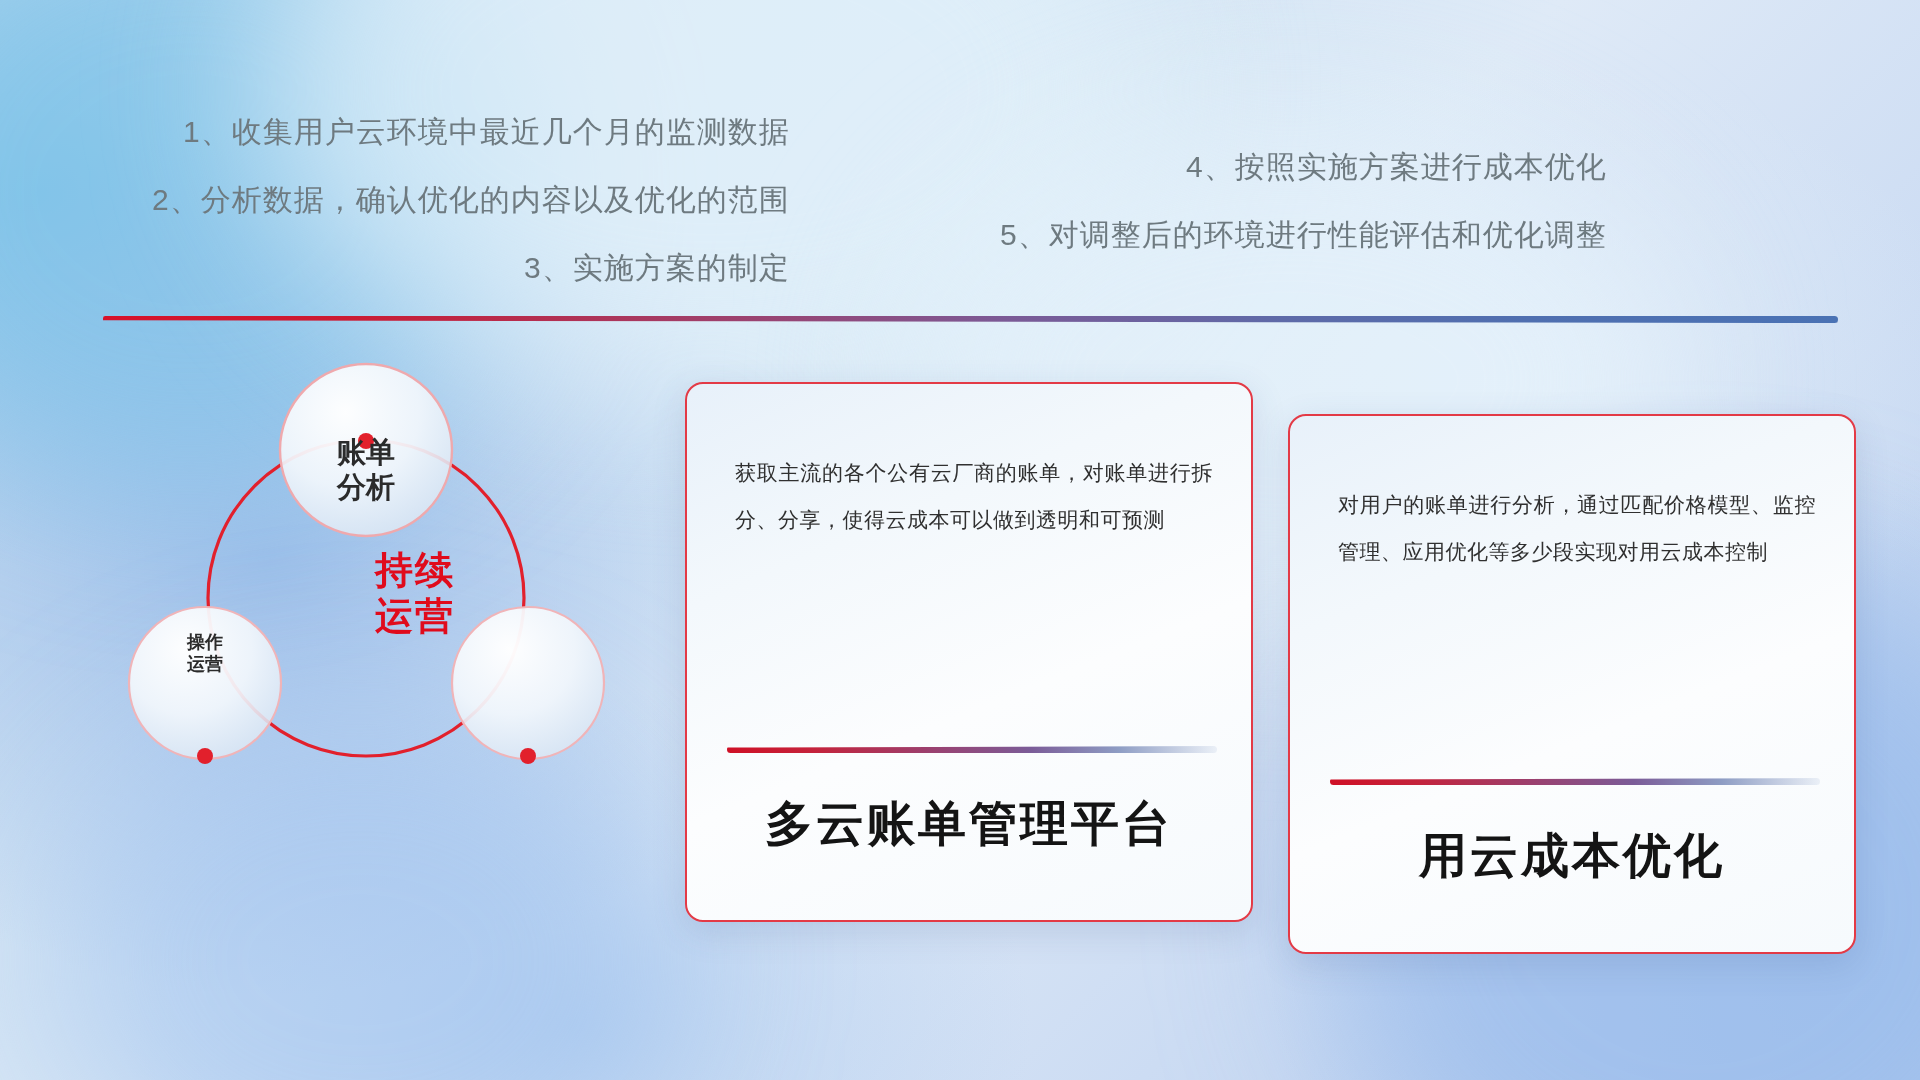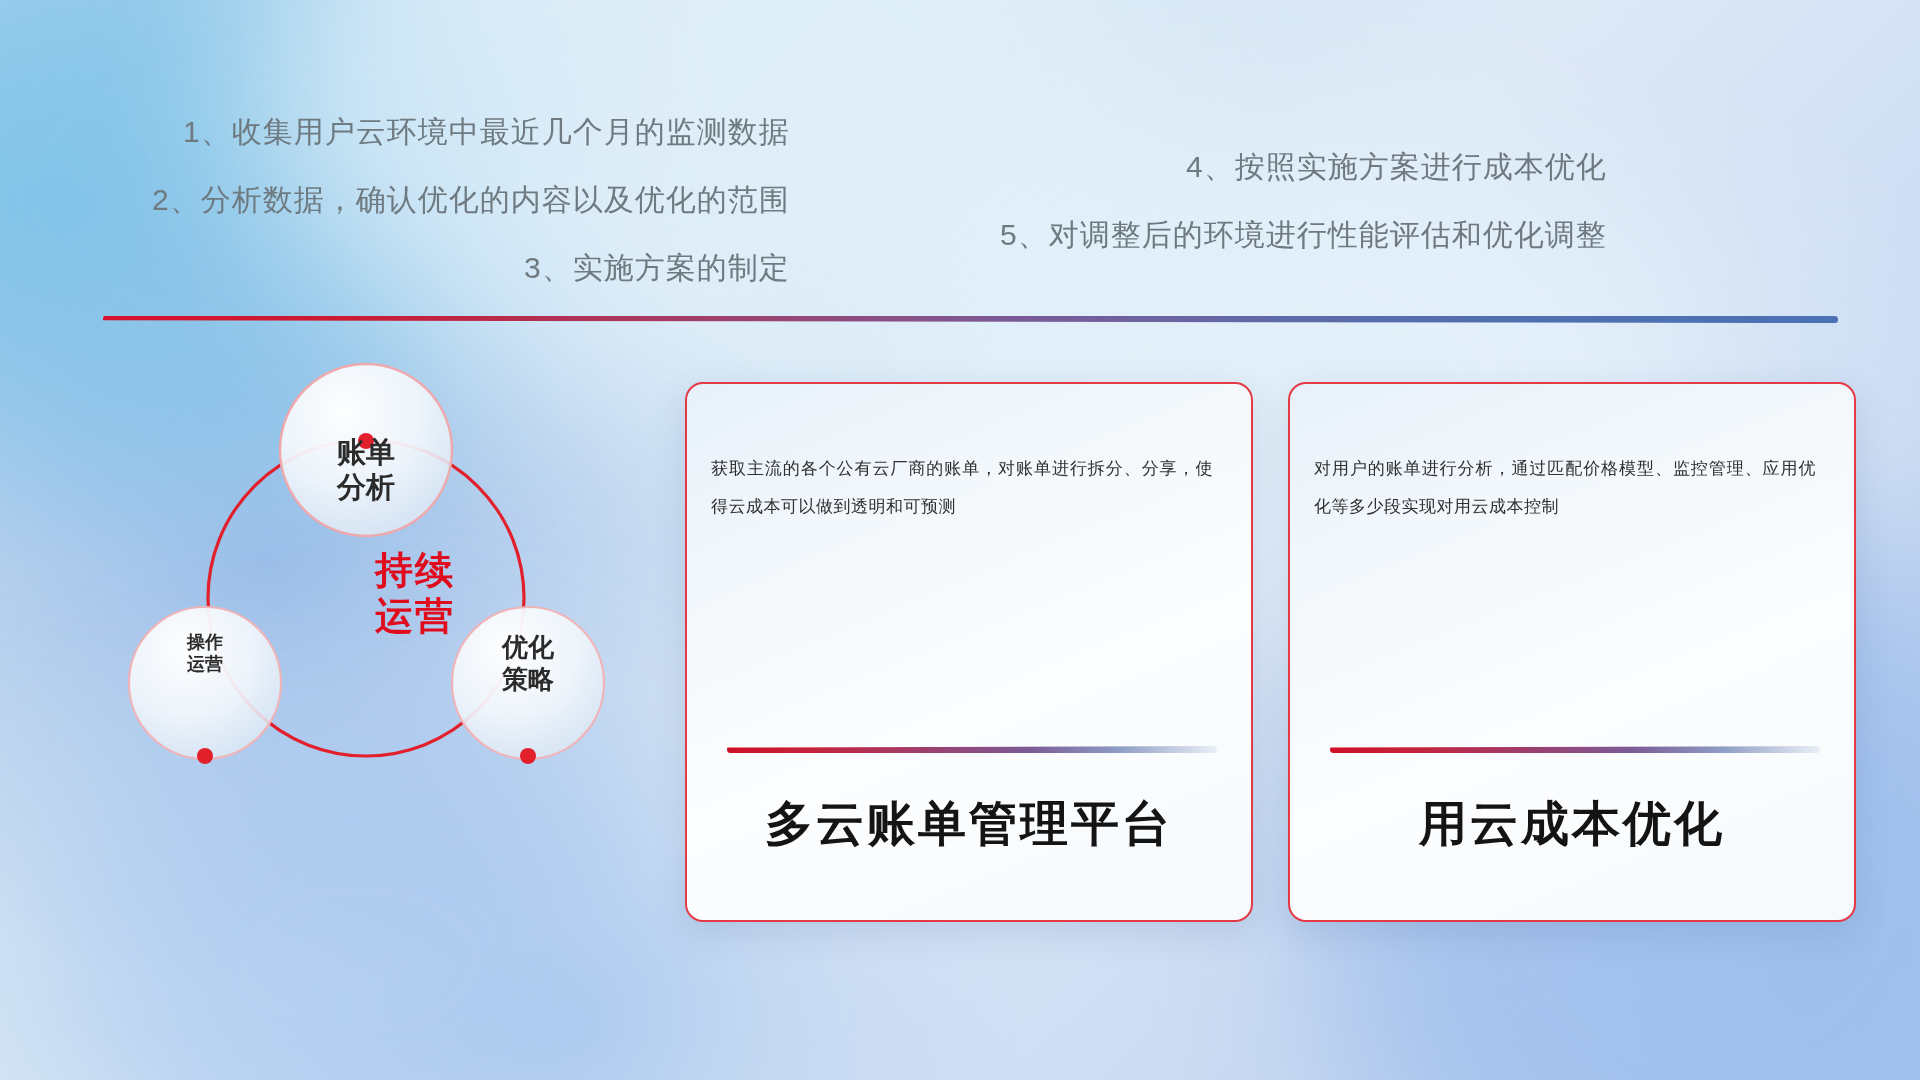--- a/index.html
+++ b/index.html
@@ -122,29 +122,29 @@
     background: linear-gradient(158deg,
         rgba(232,241,250,0.97) 0%,
         rgba(243,248,252,0.99) 28%,
         rgba(252,253,254,1) 58%,
         rgba(246,250,253,1) 100%);
     box-shadow: 0 10px 34px rgba(60,90,140,0.16);
     box-sizing: border-box;
     overflow: hidden;
   }
   #card-left  { left: 685px; }
-  #card-right { left: 1288px; }
+  #card-right { left: 1288px; margin-top: 32px; }
 
   .card-body {
     position: absolute;
-    left: 24px;
+    left: 48px;
     right: 38px;
     top: 66px;
     color: #303030;
-    font-size: 17px;
+    font-size: 21px;
     line-height: 2.22;
     letter-spacing: 0.5px;
     text-align: justify;
     text-justify: inter-ideograph;
   }
 
   .card-divider {
     position: absolute;
     left: 40px;
     width: 490px;
@@ -225,24 +225,20 @@
     <div class="venn-label" id="label-billing">
       <div>账单</div>
       <div>分析</div>
     </div>
 
     <div class="venn-label" id="label-ops">
       <div>操作</div>
       <div>运营</div>
     </div>
 
-    <div class="venn-label" id="label-strategy">
-      <div>优化</div>
-      <div>策略</div>
-    </div>
 
     <div id="label-center">
       <div>持续</div>
       <div>运营</div>
     </div>
   </div>
 
   <div class="card" id="card-left">
     <div class="card-body">获取主流的各个公有云厂商的账单，对账单进行拆分、分享，使得云成本可以做到透明和可预测</div>
     <div class="card-divider"></div>

